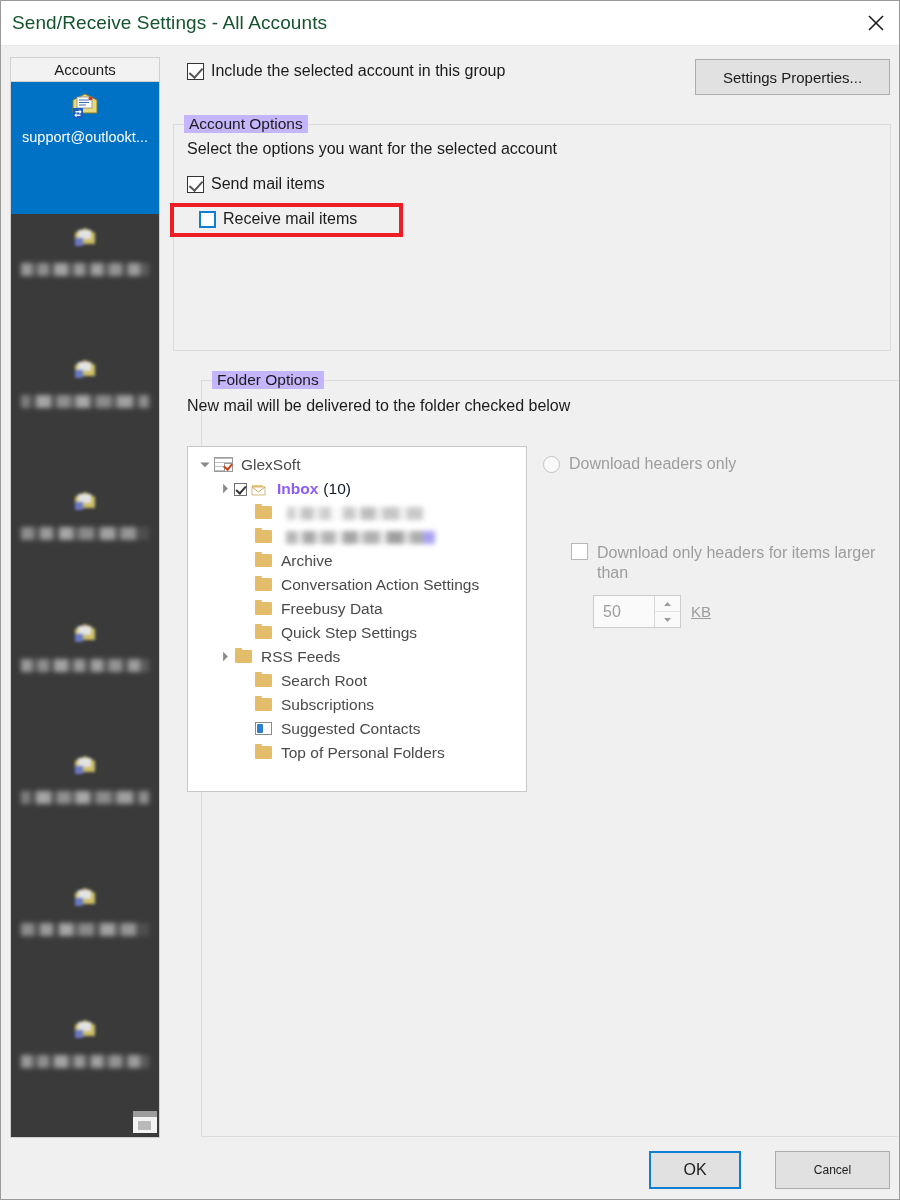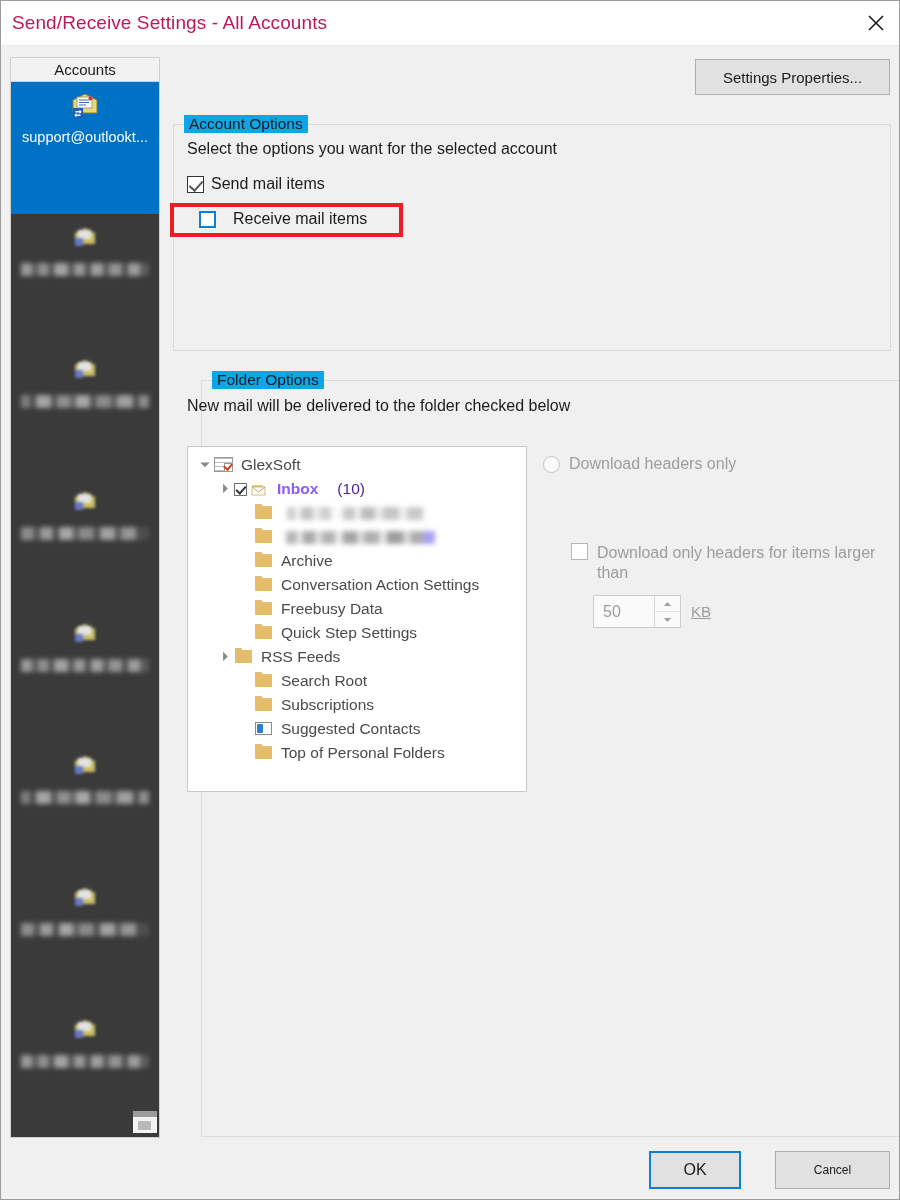--- a/index.html
+++ b/index.html
@@ -32,21 +32,21 @@
     height: 45px;
     background: #ffffff;
     border-bottom: 1px solid #eaeaea;
     box-sizing: border-box;
   }
   .title-text {
     position: absolute;
     left: 11px;
     top: 11px;
     font-size: 19px;
-    color: #be185d;
+    color: #14532d;
     letter-spacing: 0.1px;
     white-space: nowrap;
   }
   .close-btn {
     position: absolute;
     right: 0px;
     top: 0px;
     width: 46px;
     height: 44px;
     display: flex;
@@ -219,21 +219,21 @@
   .group {
     position: absolute;
     box-sizing: border-box;
     border: 1px solid #dcdcdc;
     background: transparent;
   }
   .group-title {
     position: absolute;
     top: -10px;
     left: 10px;
-    background: #0ea5e9;
+    background: #c4b5fd;
     padding: 0 5px;
     font-size: 15.5px;
     color: #1b1b1b;
     white-space: nowrap;
   }
   #account-options-group { left: 172px; top: 123px; width: 718px; height: 227px; }
   #folder-options-group  { left: 172px; top: 379px; width: 718px; height: 757px; margin-left: 28px; }
 
   .group-desc {
     position: absolute;
@@ -250,21 +250,21 @@
     display: flex;
     align-items: center;
     gap: 7px;
   }
   .receive-row {
     position: absolute;
     left: 186px;
     top: 209px;
     display: flex;
     align-items: center;
-    gap: 17px;
+    gap: 7px;
     padding-left: 12px;
   }
   .redbox {
     position: absolute;
     left: 169px;
     top: 202px;
     width: 233px;
     height: 34px;
     box-sizing: border-box;
     border: 4px solid #ee1c25;
@@ -331,21 +331,21 @@
   }
   .folder-glyph::before {
     content: "";
     position: absolute;
     left: 0; top: -2px;
     width: 7px; height: 3px;
     background: #e3bd6a;
     border-radius: 1px 1px 0 0;
   }
   .tlabel.bold { font-weight: bold; color: #8b5cf6; }
-  .tcount { color: #4c1d95; margin-left: 19px; }
+  .tcount { color: #0f172a; margin-left: 5px; }
   .indent1 { padding-left: 28px; }
   .indent2 { padding-left: 48px; }
 
   .blurrow {
     height: 13px;
     filter: blur(2.4px);
     margin-left: 2px;
   }
   .blurrow.b1 {
     width: 146px;
@@ -622,20 +622,24 @@
       <div class="acct-blur"></div>
     </div>
 
     <div class="acct-scroll-thumb"></div>
   </div>
 
   <div class="btn account-properties-btn">
     <span>Settings Properties...</span>
   </div>
 
+  <div class="include-row">
+    <span class="cbox checked"></span>
+    <span class="ctext">Include the selected account in this group</span>
+  </div>
 
   <div class="group" id="account-options-group">
     <span class="group-title">Account Options</span>
   </div>
   <div class="group-desc" style="left:186px; top:139px;">Select the options you want for the selected account</div>
 
   <div class="send-row">
     <span class="cbox checked"></span>
     <span class="ctext">Send mail items</span>
   </div>

